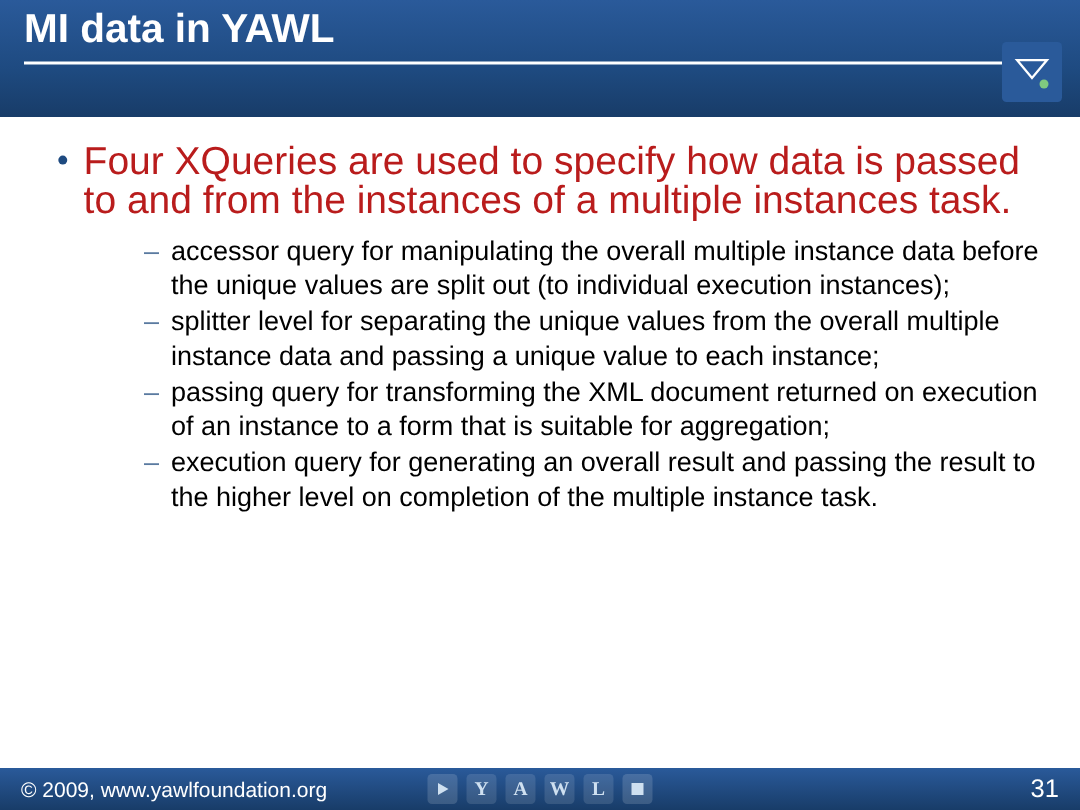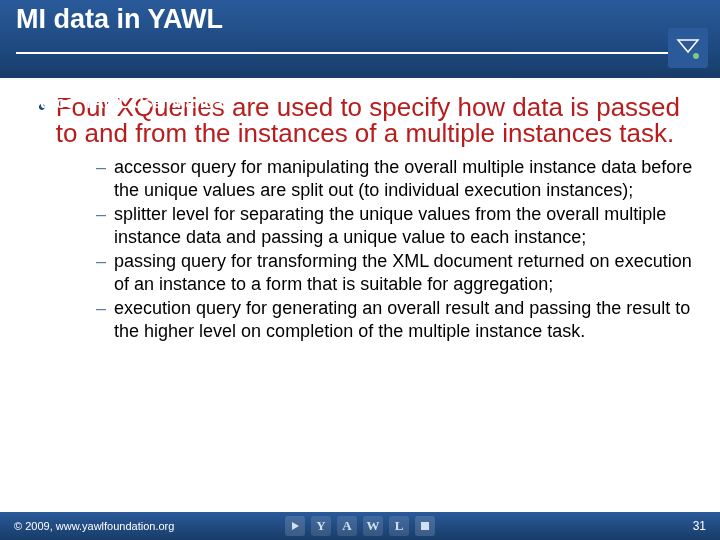--- a/index.html
+++ b/index.html
@@ -15,21 +15,21 @@
     background: linear-gradient(to bottom, #2a5a9a 0%, #1e4a80 60%, #183c68 100%);
     padding: 4px 16px 6px 16px;
     position: relative;
     height: 78px;
   }
   .title {
     color: #fff;
     font-size: 27px;
     font-weight: bold;
     border-bottom: 2px solid #fff;
-    padding-bottom: 17px;
+    padding-bottom: 6px;
     margin-bottom: 4px;
     width: 100%;
   }
   .subtitle {
     color: #fff;
     font-size: 16px;
     font-weight: bold;
     margin-top: 40px;
   }
   .logo-corner {
@@ -88,21 +88,21 @@
     left: 0;
     right: 0;
     height: 28px;
     background: linear-gradient(to bottom, #2a5a9a, #183c68);
     display: flex;
     align-items: center;
     padding: 0 14px;
   }
   .copyright {
     color: #fff;
-    font-size: 11px;
+    font-size: 14px;
     flex: 0 0 auto;
   }
   .footer-center {
     position: absolute;
     left: 50%;
     transform: translateX(-50%);
     display: flex;
     gap: 6px;
     align-items: center;
   }
@@ -118,21 +118,21 @@
     font-size: 12px;
     font-weight: bold;
   }
   .footer-center .ficon.letter {
     background: rgba(255,255,255,0.12);
     font-family: Georgia, serif;
     font-size: 13px;
   }
   .page-num {
     color: #fff;
-    font-size: 12px;
+    font-size: 17px;
     margin-left: auto;
   }
 </style>
 </head>
 <body>
 
 <div class="header">
   <div class="title">MI data in YAWL</div>
   <div class="subtitle">(source: YAWL User Manual)</div>
   <div class="logo-corner">

